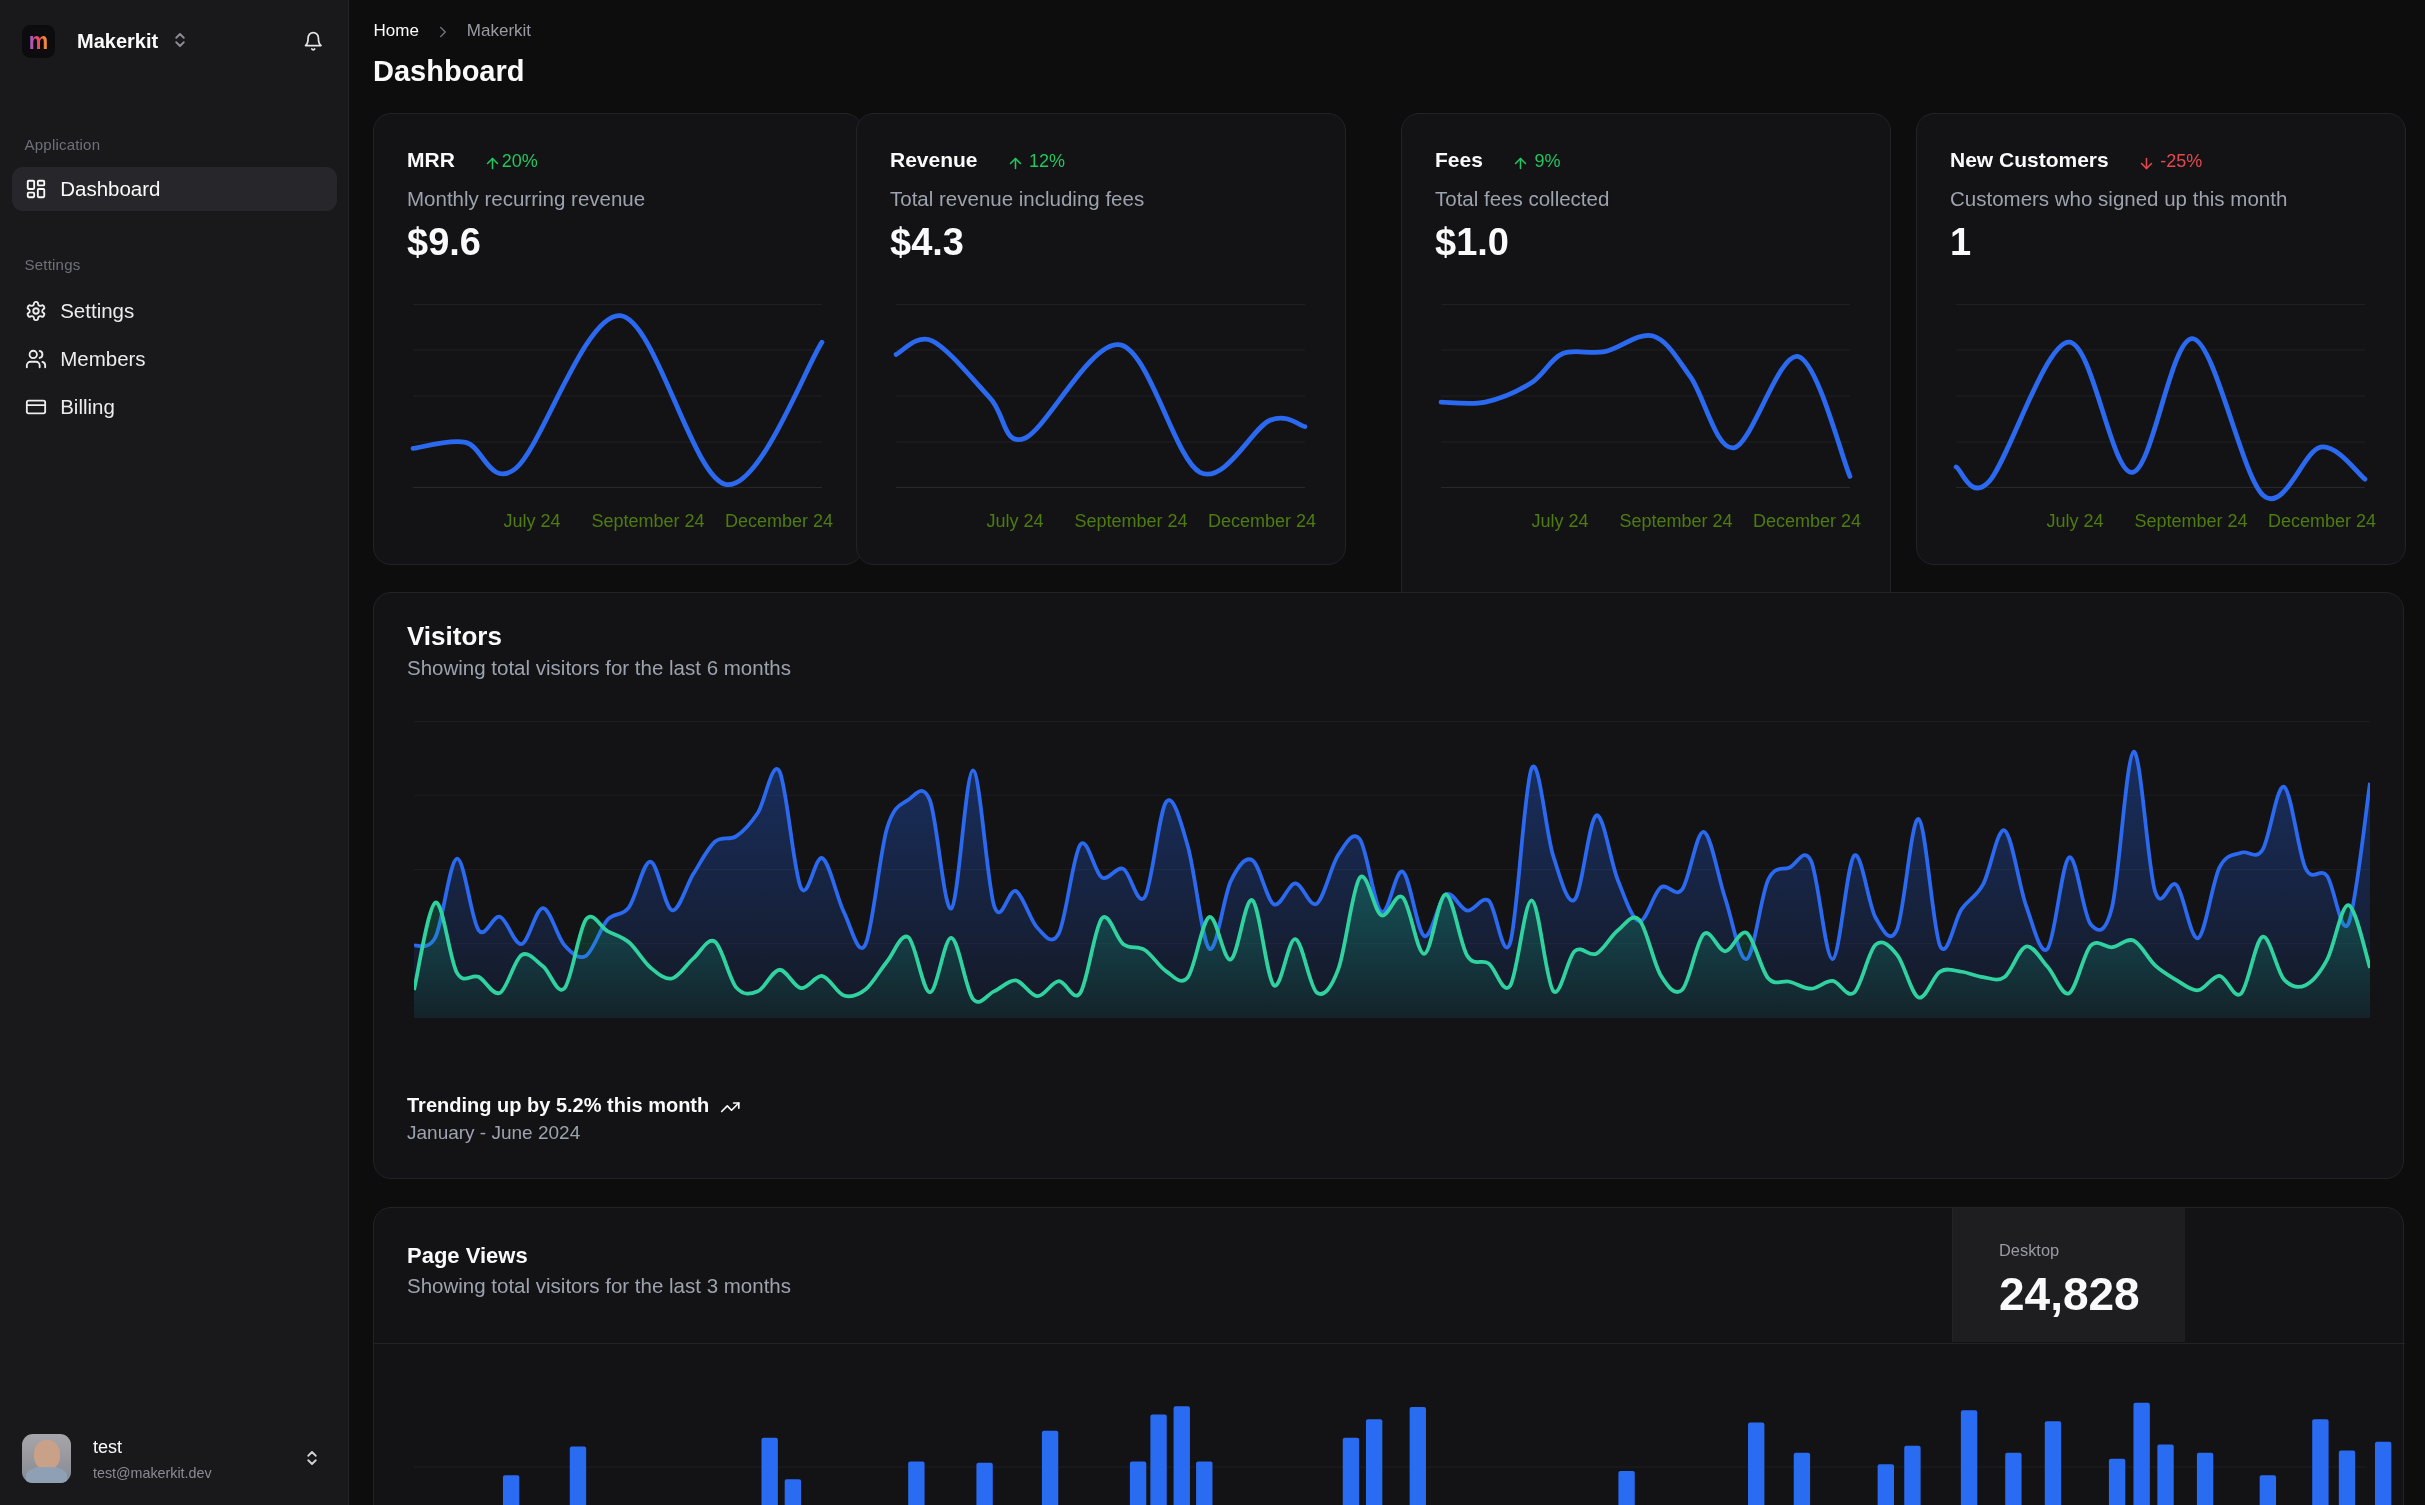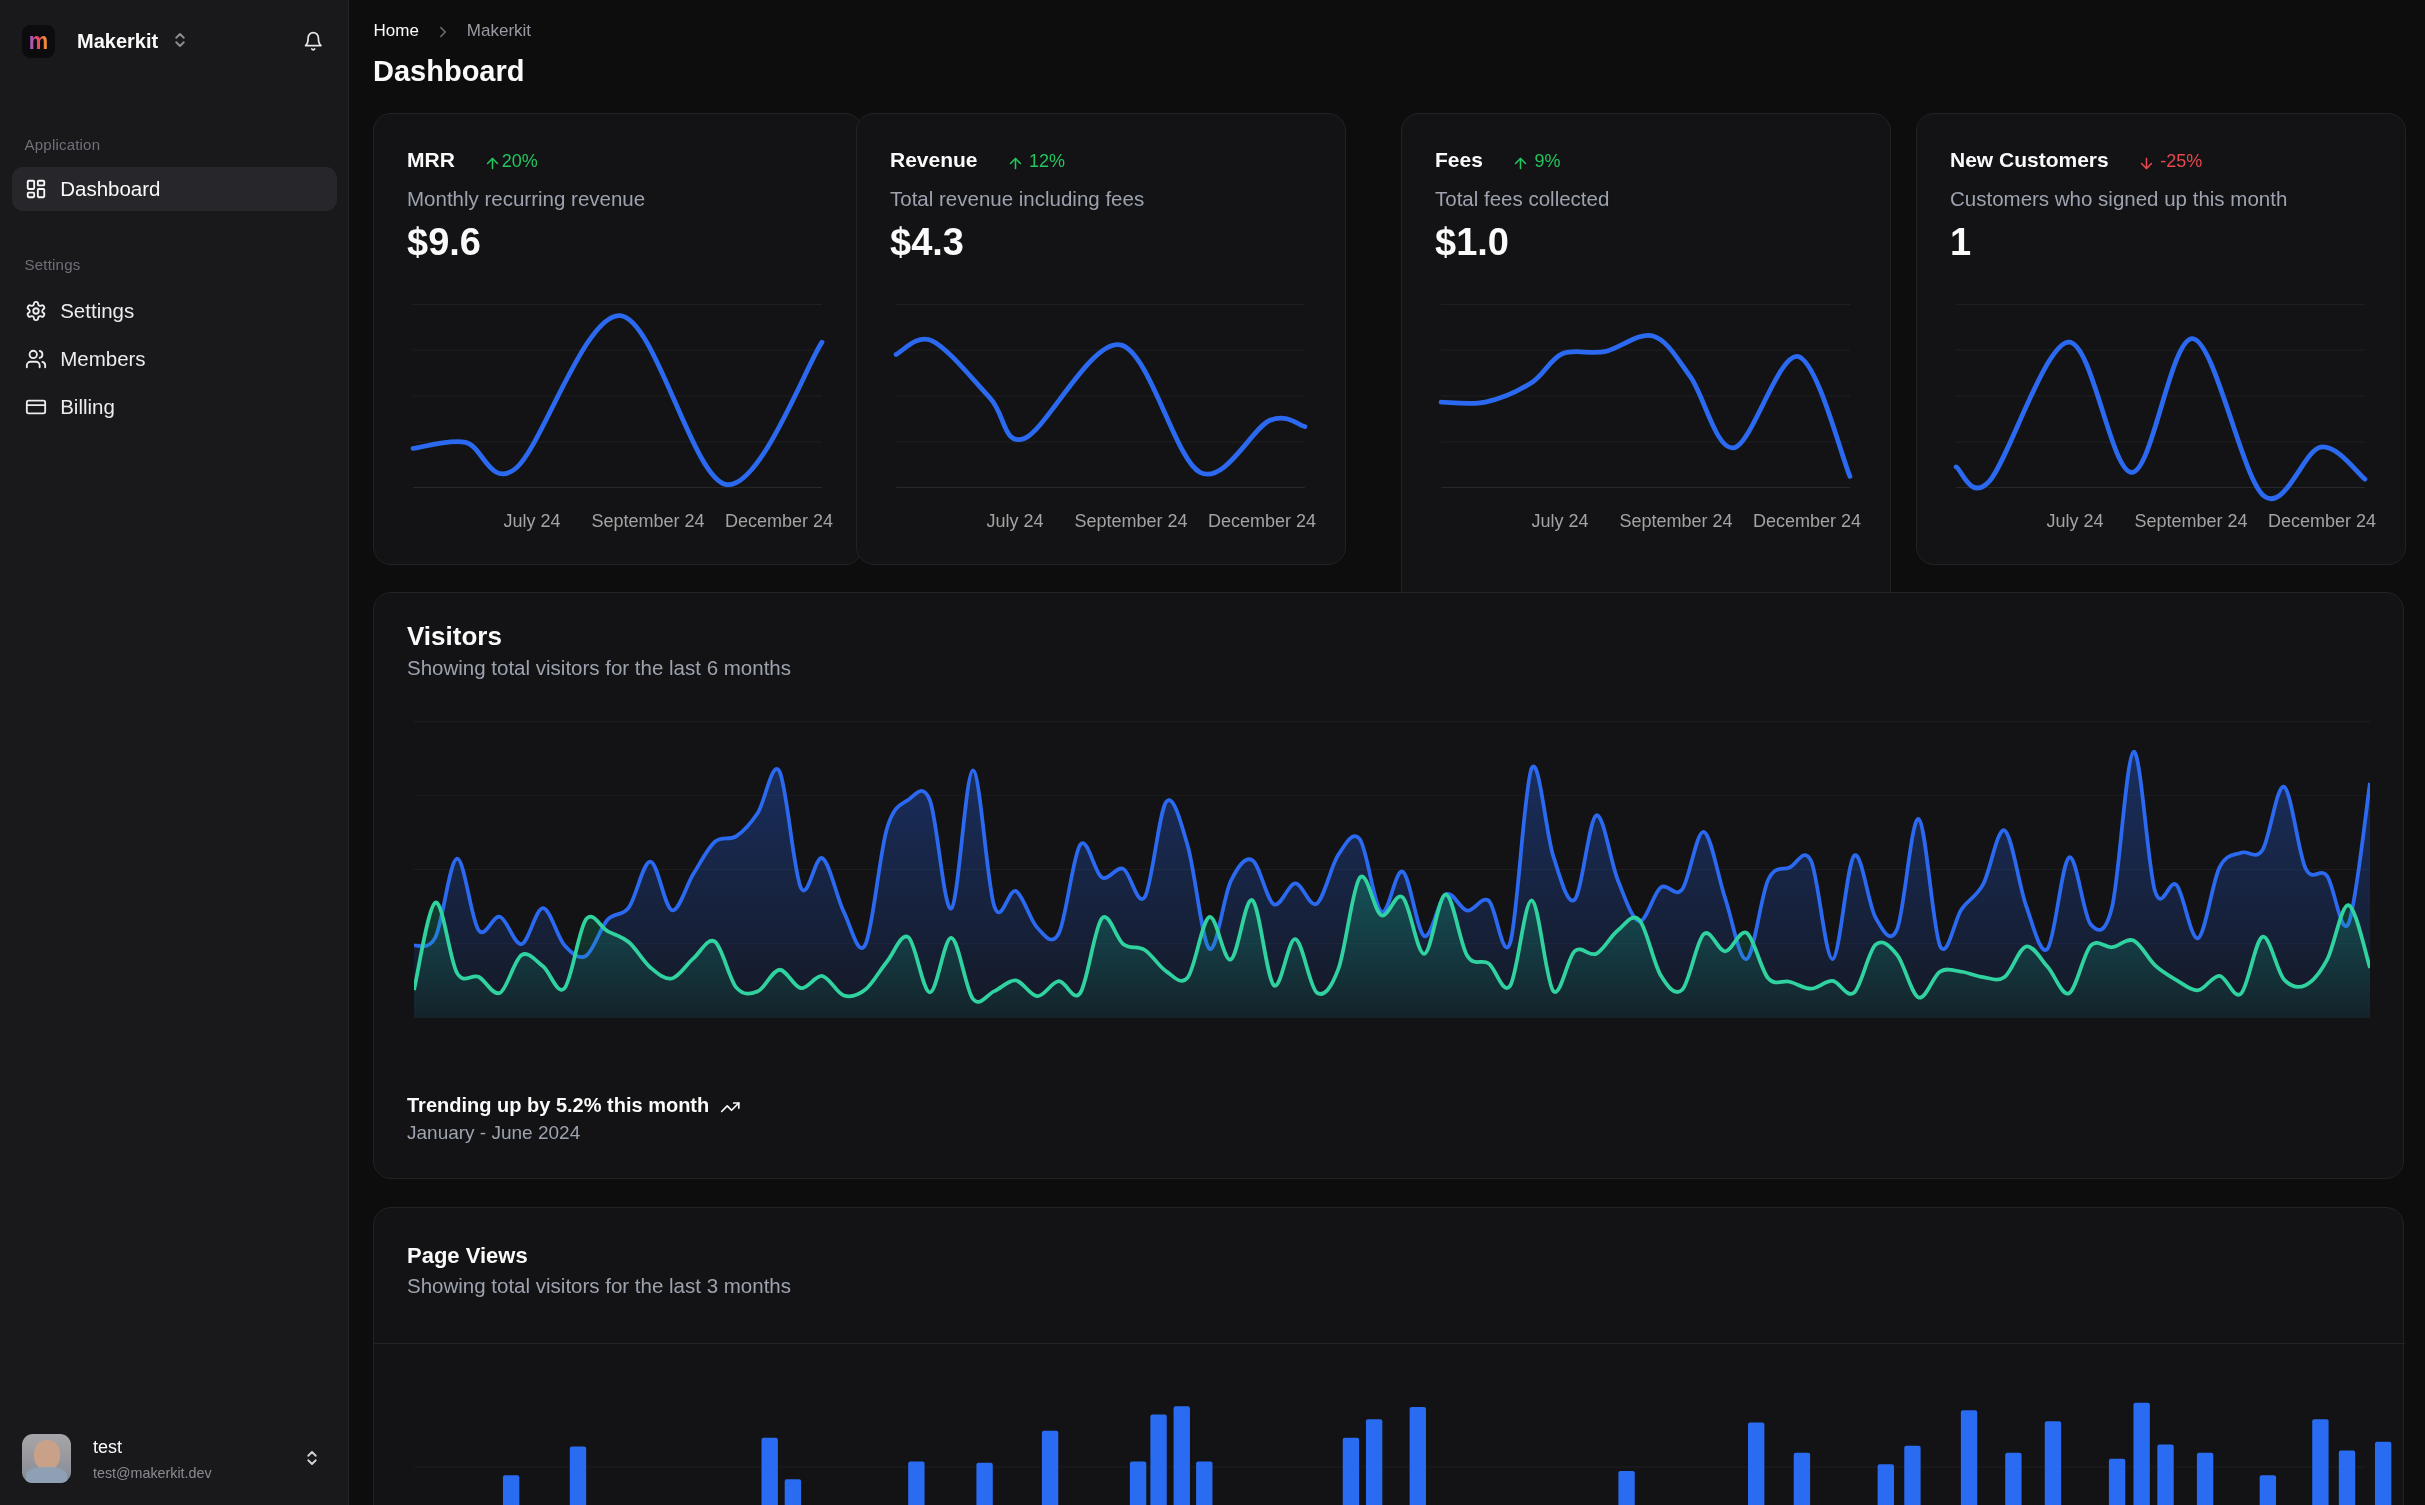--- a/index.html
+++ b/index.html
@@ -7,21 +7,21 @@
 #side{position:absolute;left:0;top:0;width:349px;height:1505px;background:#19191b;border-right:1.4px solid #242428}
 .slabel{position:absolute;left:24.6px;font-size:15px;color:#70707a;letter-spacing:0.2px}
 .nav{position:absolute;left:12.3px;width:325px;height:44px;border-radius:11px;display:flex;align-items:center;padding-left:12.3px;gap:13.6px;font-size:20.5px;color:#ececee}
 .nav.active{background:#27272b;color:#fafafa}
 #main{position:absolute;left:351px;top:0;width:2075px;height:1505px}
 .card{position:absolute;background:#131315;border:1.4px solid #232327;border-radius:18px}
 .ctitle{font-size:21px;font-weight:700;color:#fafafa}
 .badge{font-size:18px}
 .csub{font-size:20.5px;color:#9ca3af}
 .cval{font-size:38px;font-weight:700}
-.axlbl{position:absolute;top:397px;transform:translateX(-50%);font-size:18px;color:#a3a3a3;white-space:nowrap}
+.axlbl{position:absolute;top:397px;transform:translateX(-50%);font-size:18px;color:#4d7c0f;white-space:nowrap}
 </style></head><body>
 
 <div id="side">
   <div style="position:absolute;left:22px;top:24.6px;width:33px;height:33px;border-radius:8.2px;background:#0c0c0e;overflow:hidden">
     <svg width="33" height="33" viewBox="0 0 48 48">
         <defs>
           <linearGradient id="lg" x1="0" y1="0" x2="1" y2="0">
     <stop offset="0" stop-color="#9a5cd8"></stop>
             <stop offset="0.5" stop-color="#e8485c"></stop>
             <stop offset="1" stop-color="#f5a623"></stop>
@@ -244,20 +244,24 @@
         <polyline points="16 7 22 7 22 13"></polyline>
       </svg>
   </div>
   <div class="csub" style="position:absolute;left:33px;top:529px;font-size:19px">January - June 2024</div>
 </div>
 
 <div class="card" style="left:373px;top:1207px;width:2031px;height:355px">
   <div style="position:absolute;left:0;top:0;width:2031px;height:136px;border-bottom:1.4px solid #232327">
     <div class="ctitle" style="position:absolute;left:33px;top:35px;font-size:22px">Page Views</div>
     <div class="csub" style="position:absolute;left:33px;top:66px">Showing total visitors for the last 3 months</div>
+    <div style="position:absolute;left:1578px;top:0;width:233px;height:134px;border-left:1.4px solid #232327;background:#1e1e21">
+      <div style="position:absolute;left:46px;top:33px;font-size:16.4px;color:#9a9aa2">Desktop</div>
+      <div style="position:absolute;left:46px;top:59px;font-size:46px;font-weight:700">24,828</div>
+    </div>
   </div>
   <svg style="position:absolute;left:0;top:136px" width="2031" height="220" viewBox="0 0 2977 322" fill="none">
     <line x1="58" y1="180" x2="2919" y2="180" stroke="#ffffff" stroke-opacity="0.05" stroke-width="1.6"></line>
     <rect x="189" y="192" width="24" height="130" rx="3" fill="#2a6cf1"></rect>
       <rect x="287" y="150" width="24" height="172" rx="3" fill="#2a6cf1"></rect>
       <rect x="568" y="137" width="24" height="185" rx="3" fill="#2a6cf1"></rect>
       <rect x="602" y="198" width="24" height="124" rx="3" fill="#2a6cf1"></rect>
       <rect x="783" y="172" width="24" height="150" rx="3" fill="#2a6cf1"></rect>
       <rect x="883" y="174" width="24" height="148" rx="3" fill="#2a6cf1"></rect>
       <rect x="979" y="127" width="24" height="195" rx="3" fill="#2a6cf1"></rect>

